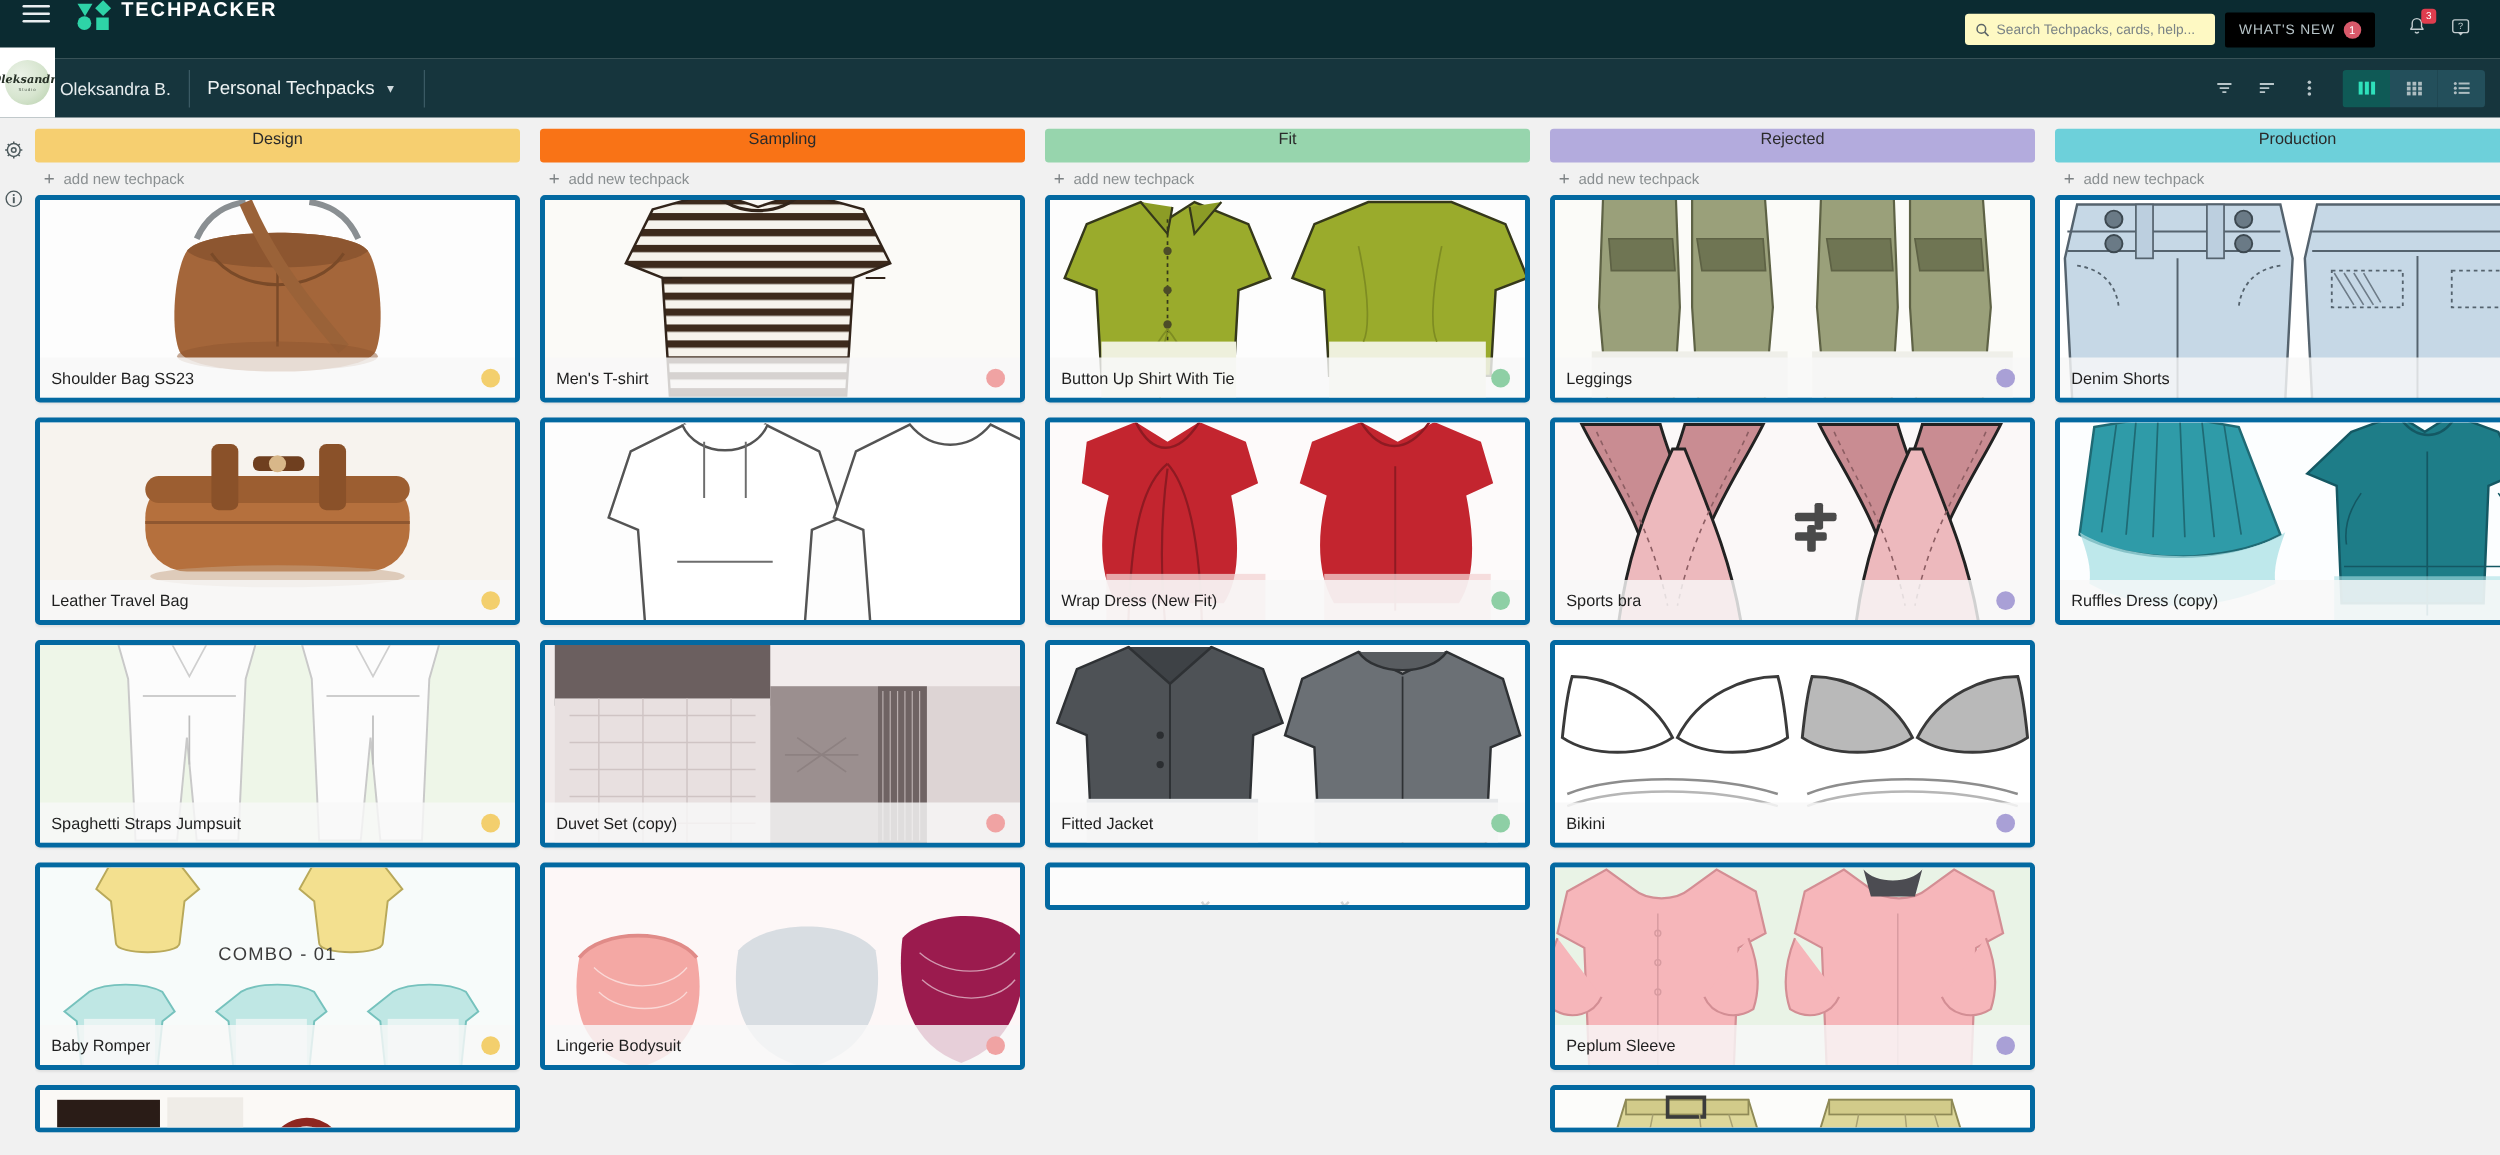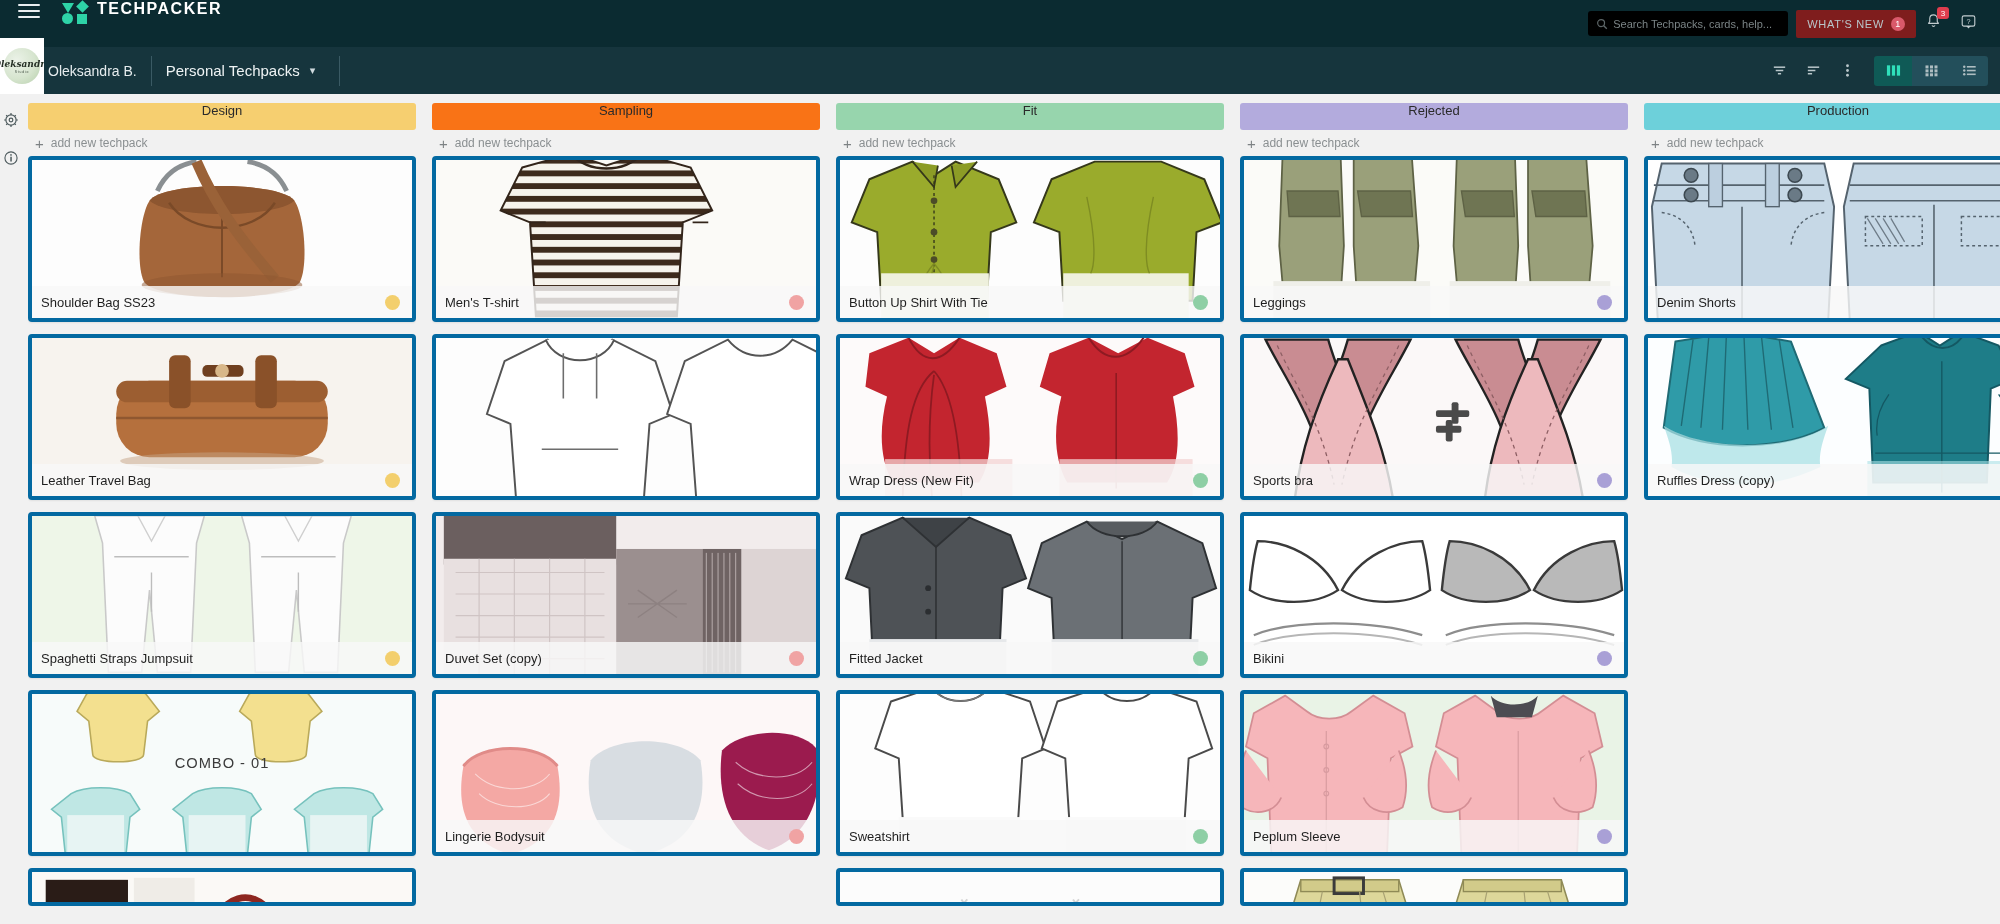--- a/index.html
+++ b/index.html
@@ -42,29 +42,29 @@
   }
   .ls-sq { right: 1px; bottom: 2px; width: 10px; height: 10px; background: #2ed3a7; }
   .brand {
     color: #fff; font-size: 16px; font-weight: bold; letter-spacing: 1.5px;
   }
   .topbar-right {
     position: absolute; right: 14px; top: 0; height: 47px;
     display: flex; align-items: center; gap: 0;
   }
   .search-box {
-    width: 200px; height: 25px; background: #000000; border-radius: 3px;
+    width: 200px; height: 25px; background: #fef9c3; border-radius: 3px;
     display: flex; align-items: center; padding: 0 8px; gap: 5px;
     font-size: 11px; color: #6c7577; margin-right: 8px;
   }
   .search-input-text { color: #7b8486; font-size: 11px; }
   .whatsnew {
-    background: #7f1d1d; color: #b9c6ca; font-size: 11px; letter-spacing: .7px;
+    background: #000000; color: #b9c6ca; font-size: 11px; letter-spacing: .7px;
     padding: 7px 11px; display: flex; align-items: center; gap: 7px;
-    border-radius: 2px; cursor: pointer;
+    border-radius: 2px; margin-right: 16px; cursor: pointer;
   }
   .badge-pill {
     background: #d9596a; color: #fff; border-radius: 50%;
     width: 14px; height: 14px; font-size: 9px;
     display: flex; align-items: center; justify-content: center;
   }
   .icon-btn { position: relative; margin: 0 9px; cursor: pointer; color: #c3cdd0; }
   .notif-badge {
     position: absolute; top: -6px; right: -7px; background: #e03d4e; color: #fff;
     font-size: 8px; min-width: 12px; height: 12px; border-radius: 3px;
@@ -385,20 +385,24 @@
       <path d="M164 104c14-8 46-8 60 0l10 16-10 8-4 38h-62l-4-38-10-8z"></path>
       <path d="M288 104c14-8 46-8 60 0l10 16-10 8-4 38h-62l-4-38-10-8z"></path>
     </g>
     <g fill="#e7f4f3">
       <rect x="36" y="126" width="58" height="40"></rect>
                   <rect x="160" y="126" width="58" height="40"></rect>
                   <rect x="284" y="126" width="58" height="40"></rect>
     </g>
   </svg>
             </div>
+            <div class="card-foot">
+              <div class="card-title">Baby Romper</div>
+              <div class="dot" style="background: rgb(243, 207, 109);"></div>
+            </div>
           </div>
           <div class="card partial">
             <div class="card-img">
               <svg class="sv" viewBox="0 0 388 60" preserveAspectRatio="xMidYMin slice">
     <rect width="388" height="60" fill="#fbf9f6"></rect>
     <rect x="14" y="8" width="84" height="56" fill="#2a1c17"></rect>
     <rect x="104" y="6" width="62" height="58" fill="#efece7"></rect>
     <rect x="104" y="40" width="62" height="24" fill="#241713"></rect>
     <path d="M186 58c6-34 40-42 56-18 12 18-6 34-22 30" fill="none" stroke="#8e2720" stroke-width="7"></path>
     <path d="M256 58c10-26 40-24 44-2" fill="none" stroke="#8e2720" stroke-width="7"></path>
@@ -571,41 +575,20 @@
     <path d="M288 28v138" stroke="#2e3134" stroke-width="1.4"></path>
     <rect x="30" y="128" width="140" height="38" fill="#e6e8ea"></rect>
     <rect x="216" y="128" width="150" height="38" fill="#e6e8ea"></rect>
   </svg>
             </div>
             <div class="card-foot">
               <div class="card-title">Fitted Jacket</div>
               <div class="dot" style="background: rgb(142, 207, 165);"></div>
             </div>
           </div>
-          <div class="card">
-            <div class="card-img">
-              <svg class="sv" viewBox="0 0 388 166" preserveAspectRatio="xMidYMid slice">
-    <rect width="388" height="166" fill="#fdfdfd"></rect>
-    <g fill="#fff" stroke="#4a4a4a" stroke-width="2">
-      <path d="M52 10l42-14c14 18 44 18 58 0l42 14 16 48-24 10-6 92H66l-6-92-24-10z"></path>
-      <path d="M222 10l42-14c14 18 44 18 58 0l42 14 16 48-24 10-6 92H236l-6-92-24-10z"></path>
-    </g>
-    <g stroke="#7a7a7a" stroke-width="1.4" fill="none">
-      <path d="M94-4c12 18 46 18 58 0"></path>
-                  <path d="M66 136h110M236 136h110"></path>
-    </g>
-    <rect x="60" y="128" width="124" height="38" fill="#fafafa"></rect>
-    <rect x="230" y="128" width="124" height="38" fill="#fafafa"></rect>
-  </svg>
-            </div>
-            <div class="card-foot">
-              <div class="card-title">Sweatshirt</div>
-              <div class="dot" style="background: rgb(142, 207, 165);"></div>
-            </div>
-          </div>
           <div class="card partial">
             <div class="card-img">
               <svg class="sv" viewBox="0 0 388 60" preserveAspectRatio="xMidYMin slice">
     <rect width="388" height="60" fill="#fcfcfc"></rect>
     <path d="M110 60c6-18 14-26 20-32M140 60c-6-18-12-26-16-32" fill="none" stroke="#d3d3d3" stroke-width="2"></path>
     <path d="M224 60c6-18 14-26 20-32M254 60c-6-18-12-26-16-32" fill="none" stroke="#d3d3d3" stroke-width="2"></path>
   </svg>
             </div>
           </div>
         </div>

